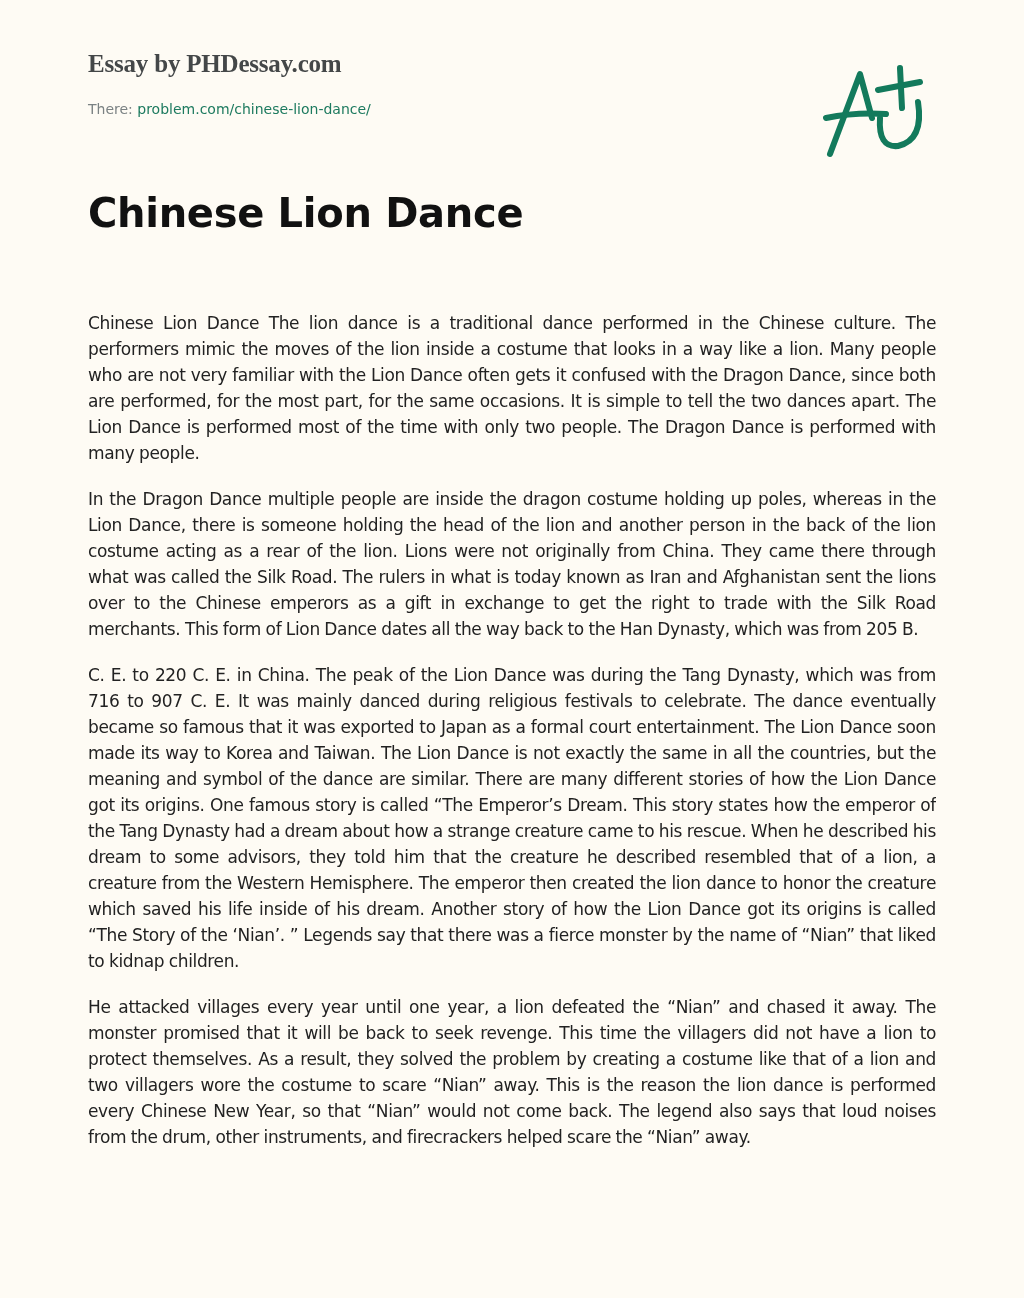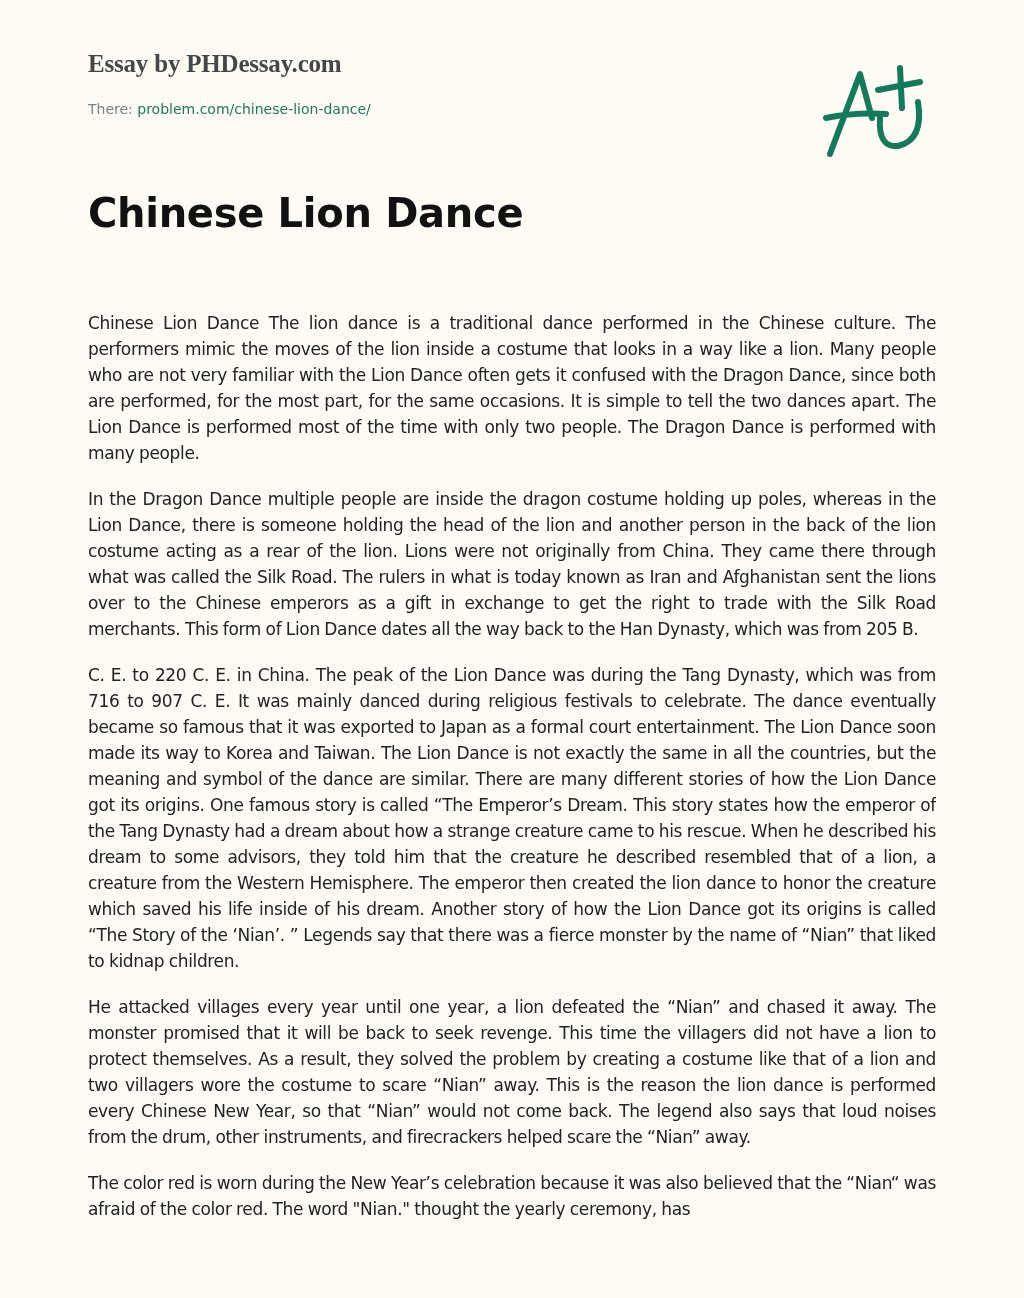--- a/index.html
+++ b/index.html
@@ -92,14 +92,13 @@
   </svg>
 </div>
 
 <h1 class="title">Chinese Lion Dance</h1>
 
 <div class="essay-body">
   <p>Chinese Lion Dance The lion dance is a traditional dance performed in the Chinese culture. The performers mimic the moves of the lion inside a costume that looks in a way like a lion. Many people who are not very familiar with the Lion Dance often gets it confused with the Dragon Dance, since both are performed, for the most part, for the same occasions. It is simple to tell the two dances apart. The Lion Dance is performed most of the time with only two people. The Dragon Dance is performed with many people.</p>
   <p>In the Dragon Dance multiple people are inside the dragon costume holding up poles, whereas in the Lion Dance, there is someone holding the head of the lion and another person in the back of the lion costume acting as a rear of the lion. Lions were not originally from China. They came there through what was called the Silk Road. The rulers in what is today known as Iran and Afghanistan sent the lions over to the Chinese emperors as a gift in exchange to get the right to trade with the Silk Road merchants. This form of Lion Dance dates all the way back to the Han Dynasty, which was from 205 B.</p>
   <p>C. E. to 220 C. E. in China. The peak of the Lion Dance was during the Tang Dynasty, which was from 716 to 907 C. E. It was mainly danced during religious festivals to celebrate. The dance eventually became so famous that it was exported to Japan as a formal court entertainment. The Lion Dance soon made its way to Korea and Taiwan. The Lion Dance is not exactly the same in all the countries, but the meaning and symbol of the dance are similar. There are many different stories of how the Lion Dance got its origins. One famous story is called “The Emperor’s Dream. This story states how the emperor of the Tang Dynasty had a dream about how a strange creature came to his rescue. When he described his dream to some advisors, they told him that the creature he described resembled that of a lion, a creature from the Western Hemisphere. The emperor then created the lion dance to honor the creature which saved his life inside of his dream. Another story of how the Lion Dance got its origins is called “The Story of the ‘Nian’. ” Legends say that there was a fierce monster by the name of “Nian” that liked to kidnap children.</p>
   <p>He attacked villages every year until one year, a lion defeated the “Nian” and chased it away. The monster promised that it will be back to seek revenge. This time the villagers did not have a lion to protect themselves. As a result, they solved the problem by creating a costume like that of a lion and two villagers wore the costume to scare “Nian” away. This is the reason the lion dance is performed every Chinese New Year, so that “Nian” would not come back. The legend also says that loud noises from the drum, other instruments, and firecrackers helped scare the “Nian” away.</p>
-  <p>The color red is worn during the New Year’s celebration because it was also believed that the “Nian“ was afraid of the color red. The word "Nian." thought the yearly ceremony, has</p>
 </div>
 
 </body></html>

